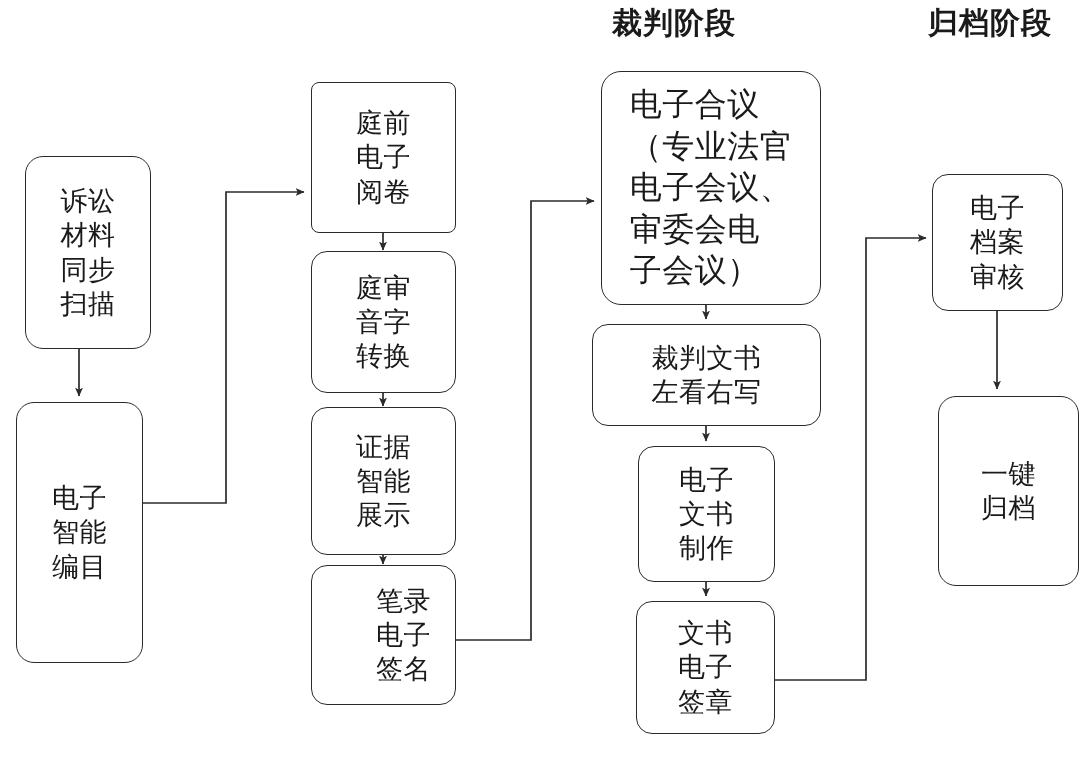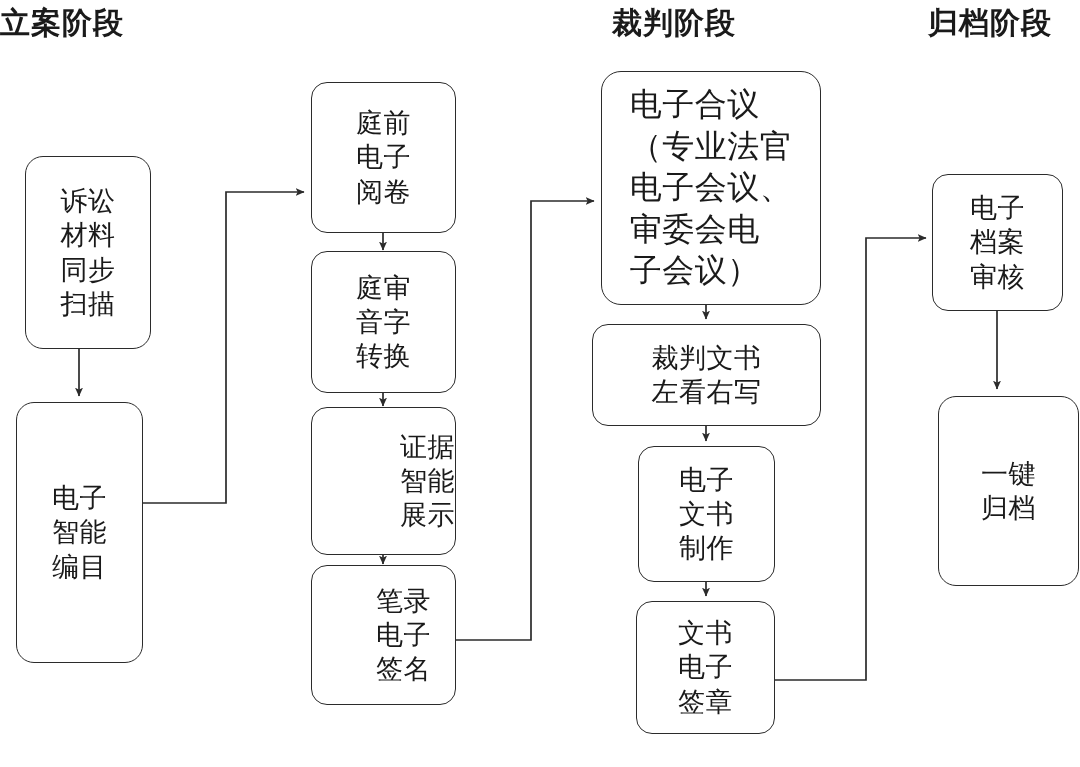--- a/index.html
+++ b/index.html
@@ -94,53 +94,52 @@
       <path d="M706,426 L706,441" marker-end="url(#arrowhead)"></path>
 
       <path d="M706,581 L706,596" marker-end="url(#arrowhead)"></path>
 
       <path d="M775,680 L866,680 L866,238 L926,238" marker-end="url(#arrowhead)"></path>
 
       <path d="M997,311 L997,389" marker-end="url(#arrowhead)"></path>
     </g>
   </svg>
 
-  <div class="phase-title" style="left:0px; top:8px;">立案阶段</div>
 
 
   <div class="phase-title" style="left:612px; top:8px;">裁判阶段</div>
 
   <div class="phase-title" style="left:928px; top:8px;">归档阶段</div>
 
   <div class="node-box" style="left:25px; top:156px; width:126px; height:193px; border-radius:18px;">
     <span class="node-label">诉讼
 材料
 同步
 扫描</span>
   </div>
 
   <div class="node-box" style="left:16px; top:402px; width:127px; height:261px; border-radius:18px;">
     <span class="node-label">电子
 智能
 编目</span>
   </div>
 
-  <div class="node-box" style="left:311px; top:82px; width:145px; height:151px; border-radius:16px;">
+  <div class="node-box" style="left:311px; top:82px; width:145px; height:151px; border-radius:8px;">
     <span class="node-label">庭前
 电子
 阅卷</span>
   </div>
 
   <div class="node-box" style="left:311px; top:251px; width:145px; height:142px; border-radius:16px;">
     <span class="node-label">庭审
 音字
 转换</span>
   </div>
 
-  <div class="node-box" style="left:311px; top:407px; width:145px; height:148px; border-radius:16px;justify-content:flex-end;">
+  <div class="node-box" style="left:311px; top:407px; width:145px; height:148px; border-radius:16px;">
     <span class="node-label">证据
 智能
 展示</span>
   </div>
 
   <div class="node-box" style="left:311px; top:565px; width:145px; height:140px; border-radius:16px;padding-left:40px;">
     <span class="node-label">笔录
 电子
 签名</span>
   </div>

